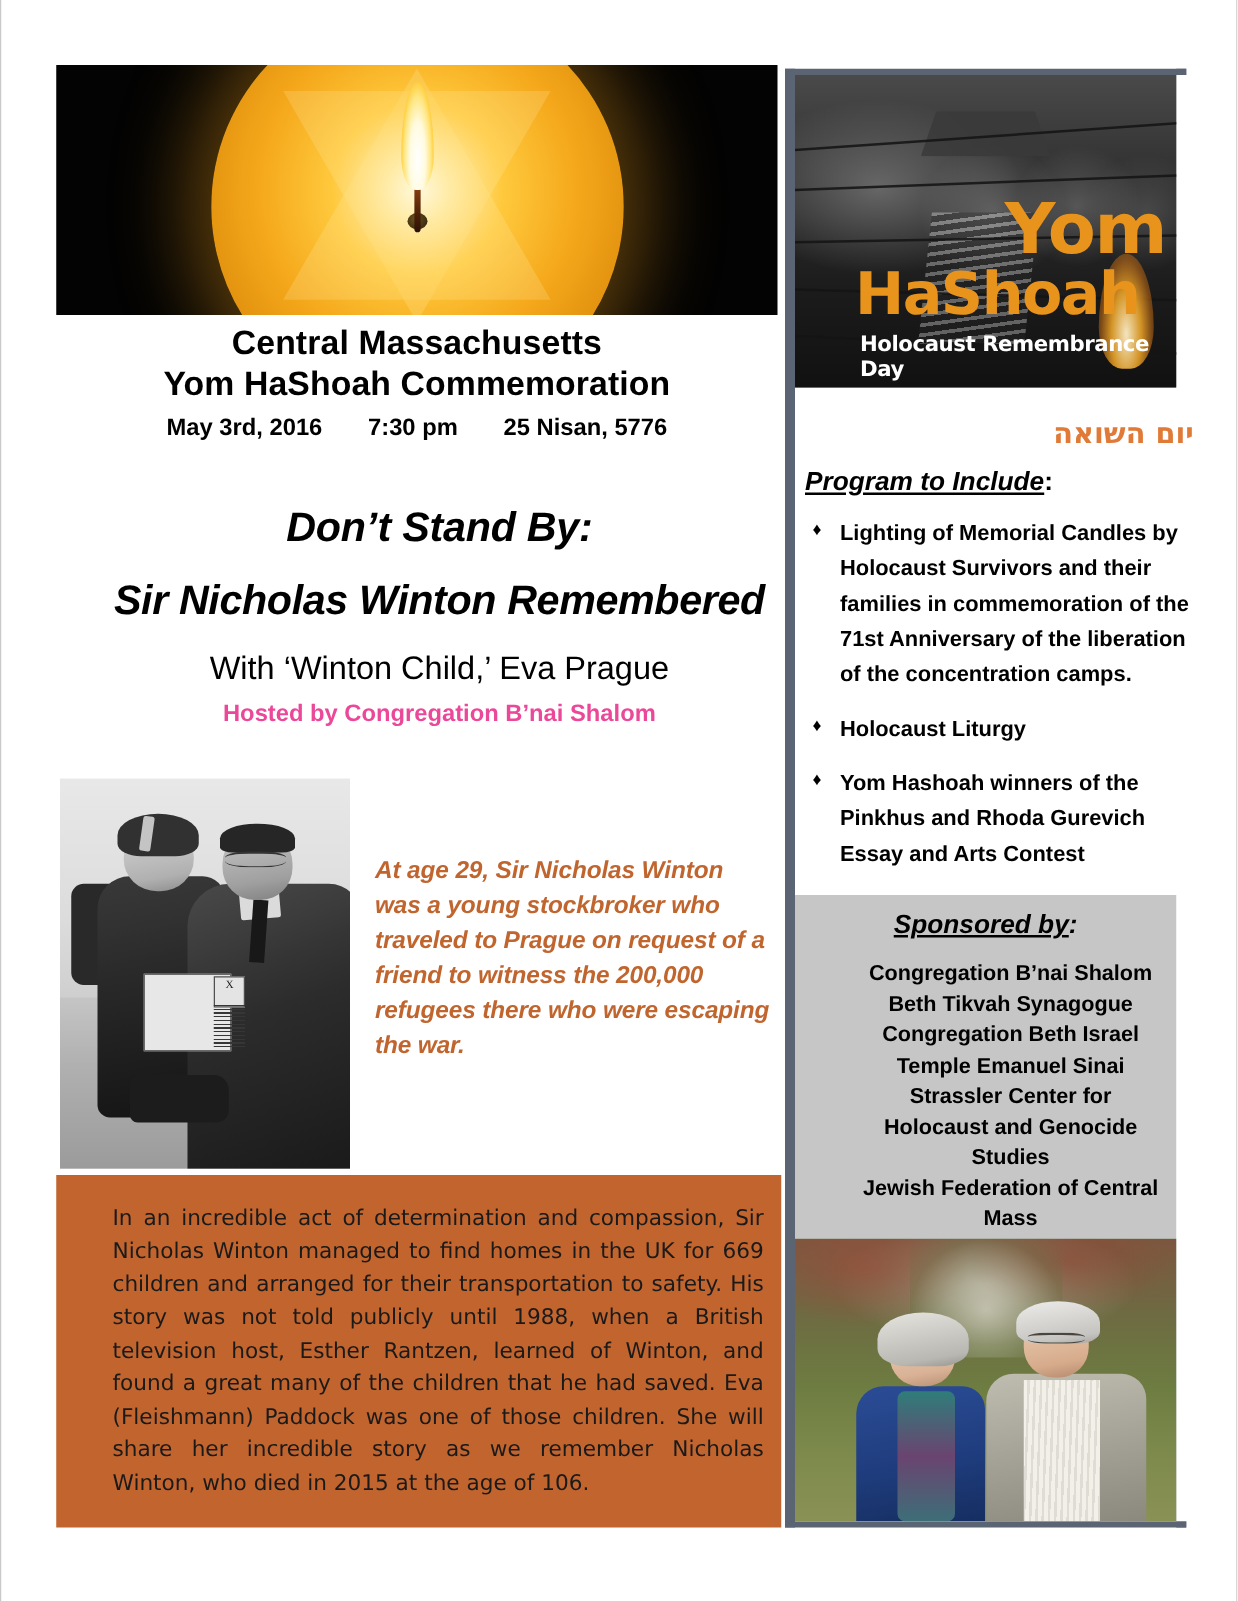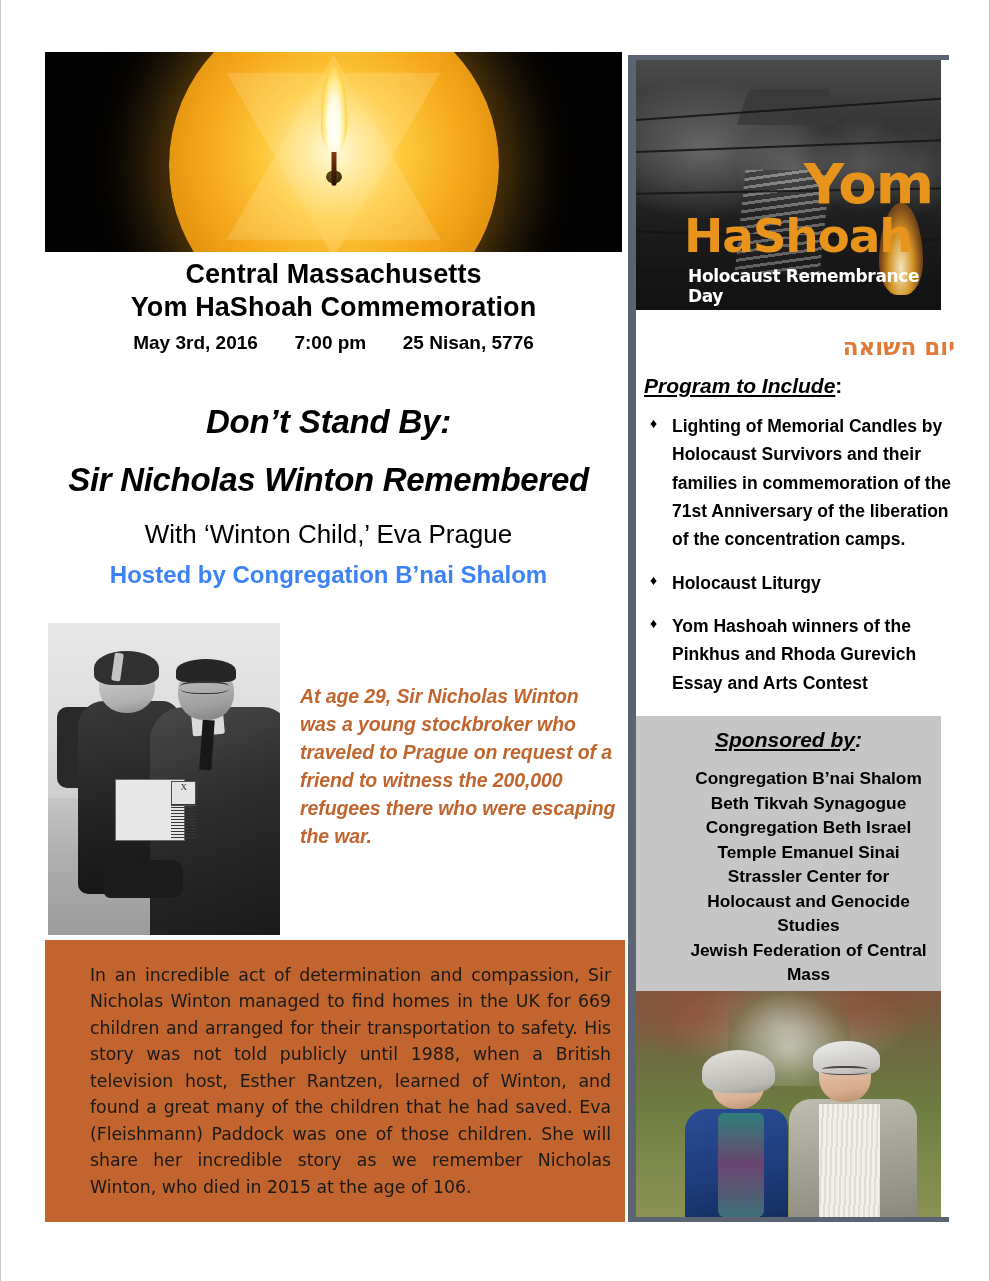--- a/index.html
+++ b/index.html
@@ -97,40 +97,40 @@
   }
   .h-datetime {
     margin-top: 8px;
     font-size: 19px; font-weight: 700; color: #000;
   }
   .h-datetime span { display: inline-block; }
   .h-dt-gap { width: 26px; }
 
   .title-main {
     position: absolute;
-    left: 40px; top: 403px;
+    left: 63px; top: 403px;
     width: 577px;
     text-align: center;
   }
   .t-line1 {
     font-size: 33px; font-weight: 700; font-style: italic; color: #000;
     letter-spacing: -.2px;
   }
   .t-line2 {
     margin-top: 20px;
     font-size: 33px; font-weight: 700; font-style: italic; color: #000;
     letter-spacing: -.3px;
   }
   .t-with {
     margin-top: 20px;
     font-size: 26px; font-weight: 400; color: #000;
   }
   .t-hosted {
     margin-top: 11px;
-    font-size: 24px; font-weight: 700; color: #3b82f6;
+    font-size: 19px; font-weight: 700; color: #ec4899;
   }
   .t-addr {
     margin-top: 12px;
     font-size: 18px; font-weight: 400; color: #000;
   }
 
   
   .winton-photo {
     position: absolute;
     left: 48px; top: 623px;
@@ -466,21 +466,21 @@
     <div class="candle-wick"></div>
     <div class="candle-flame"></div>
   </div>
 
   <div class="headline-block">
     <div class="h-city">Central Massachusetts</div>
     <div class="h-city">Yom HaShoah Commemoration</div>
     <div class="h-datetime">
       <span>May 3rd, 2016</span>
       <span class="h-dt-gap"></span>
-      <span>7:00 pm</span>
+      <span>7:30 pm</span>
       <span class="h-dt-gap"></span>
       <span>25 Nisan, 5776</span>
     </div>
   </div>
 
   <div class="title-main">
     <div class="t-line1">Don’t Stand By:</div>
     <div class="t-line2">Sir Nicholas Winton Remembered</div>
     <div class="t-with">With ‘Winton Child,’ Eva Prague</div>
     <div class="t-hosted">Hosted by Congregation B’nai Shalom</div>

